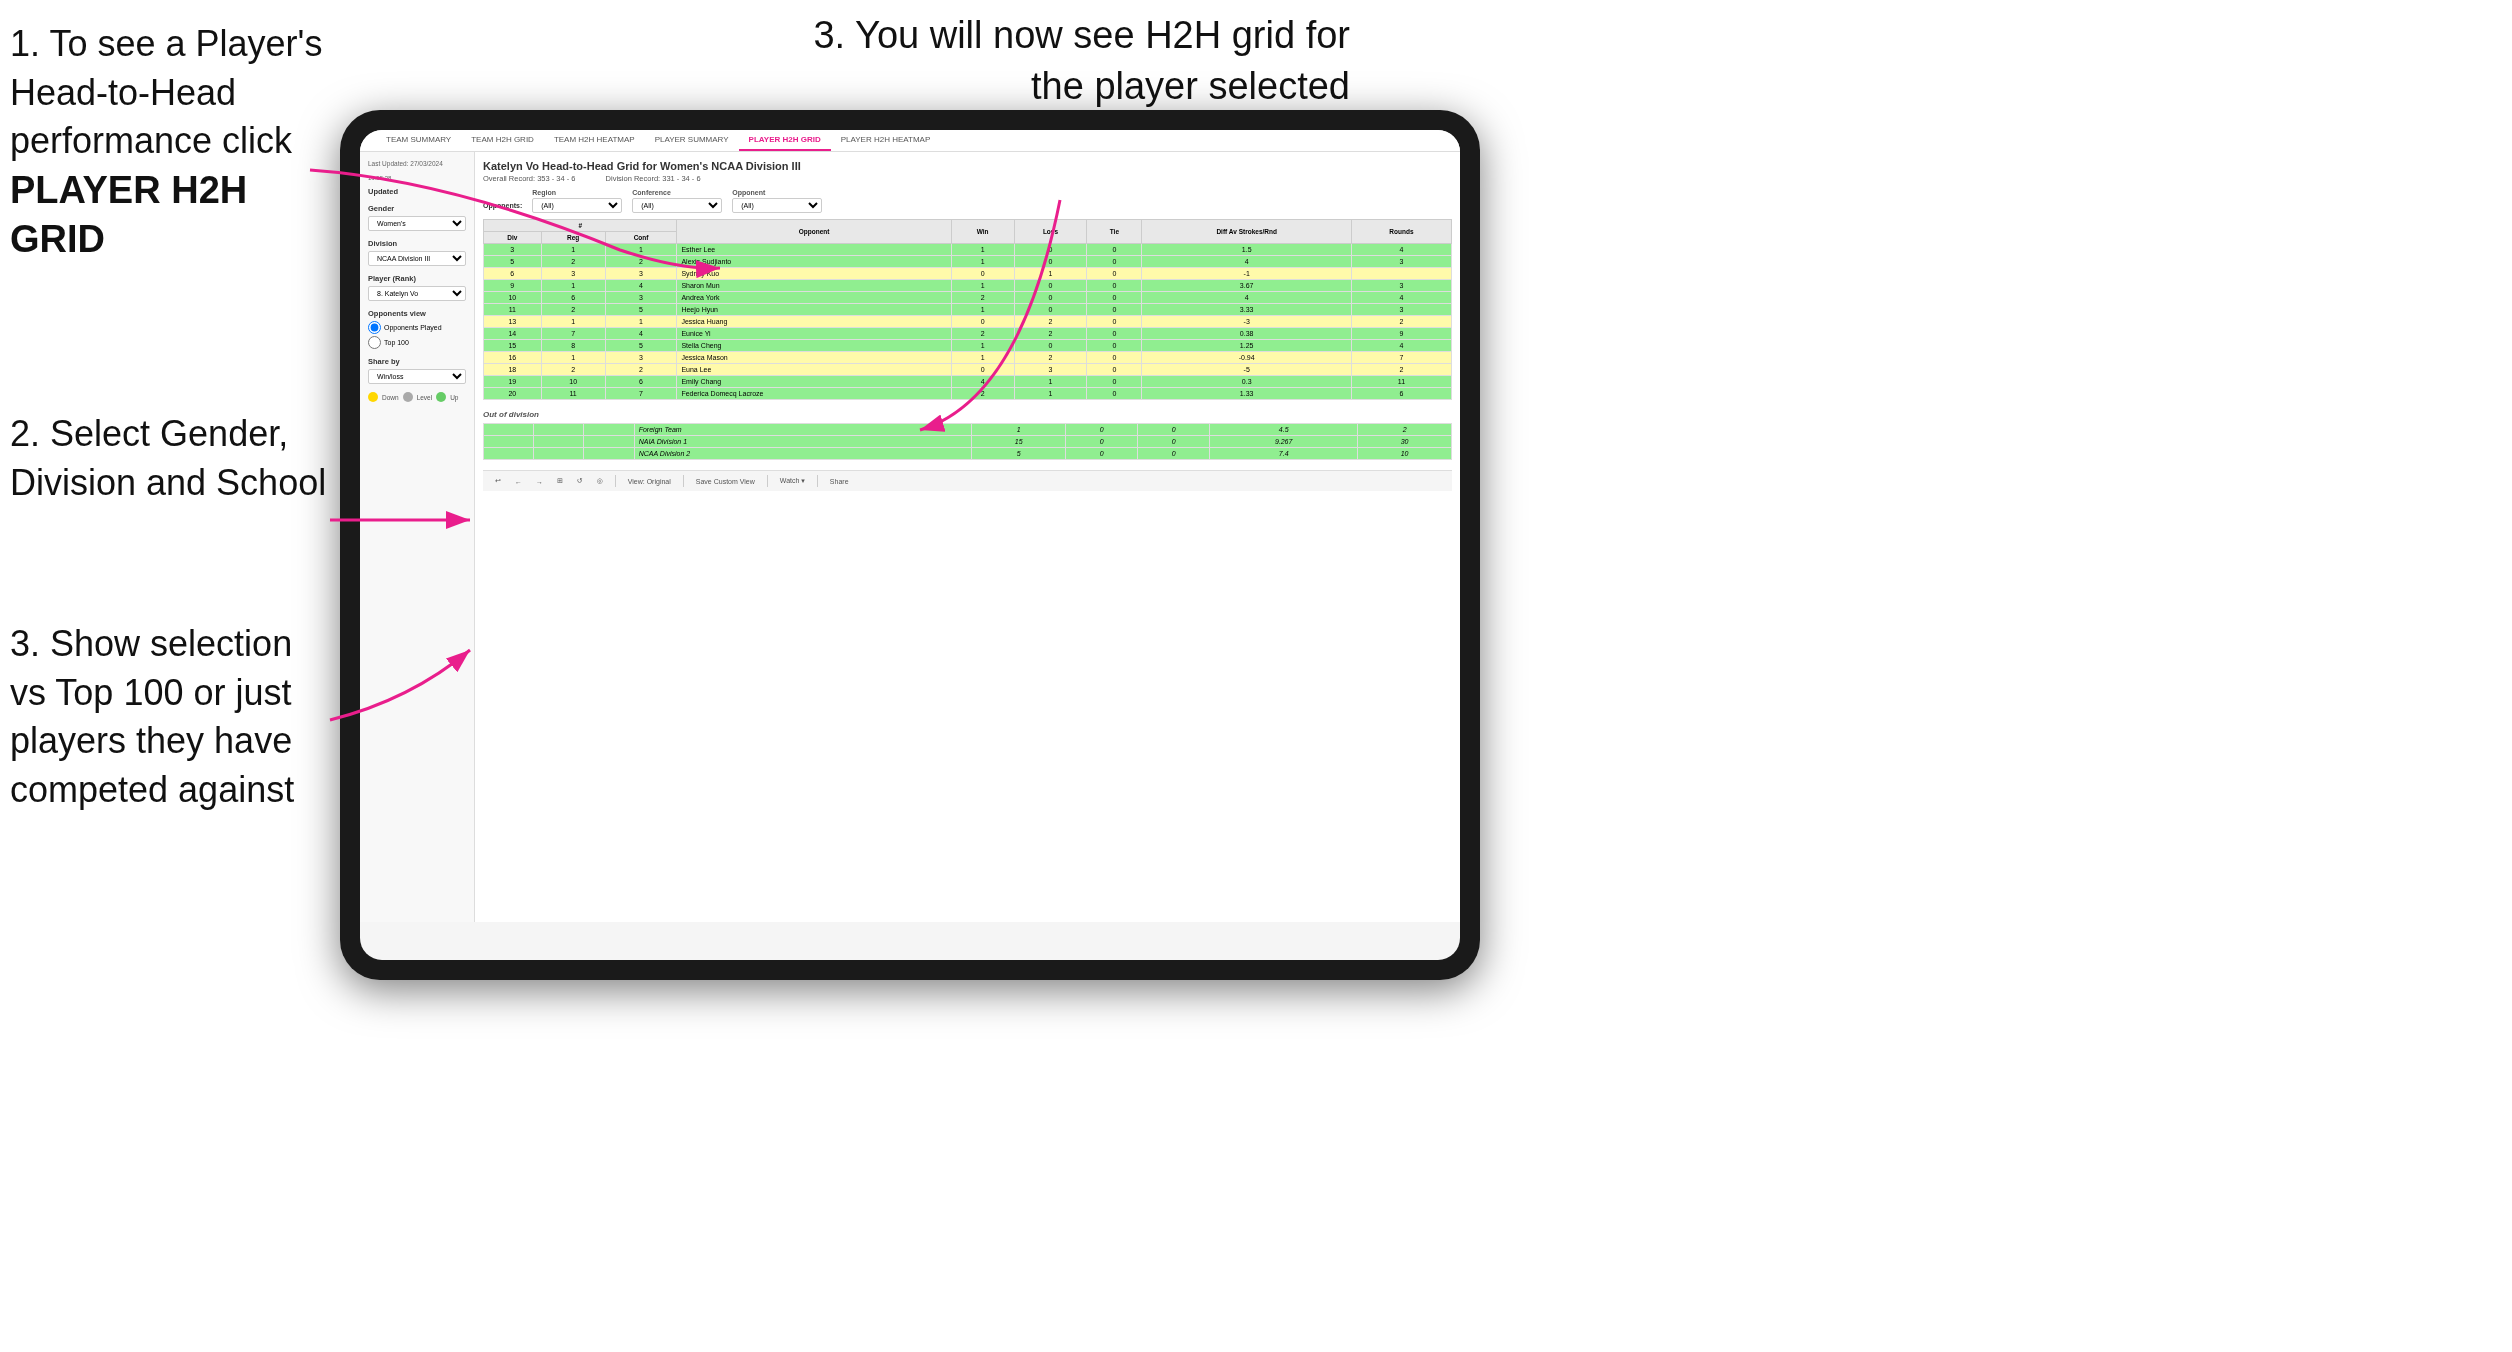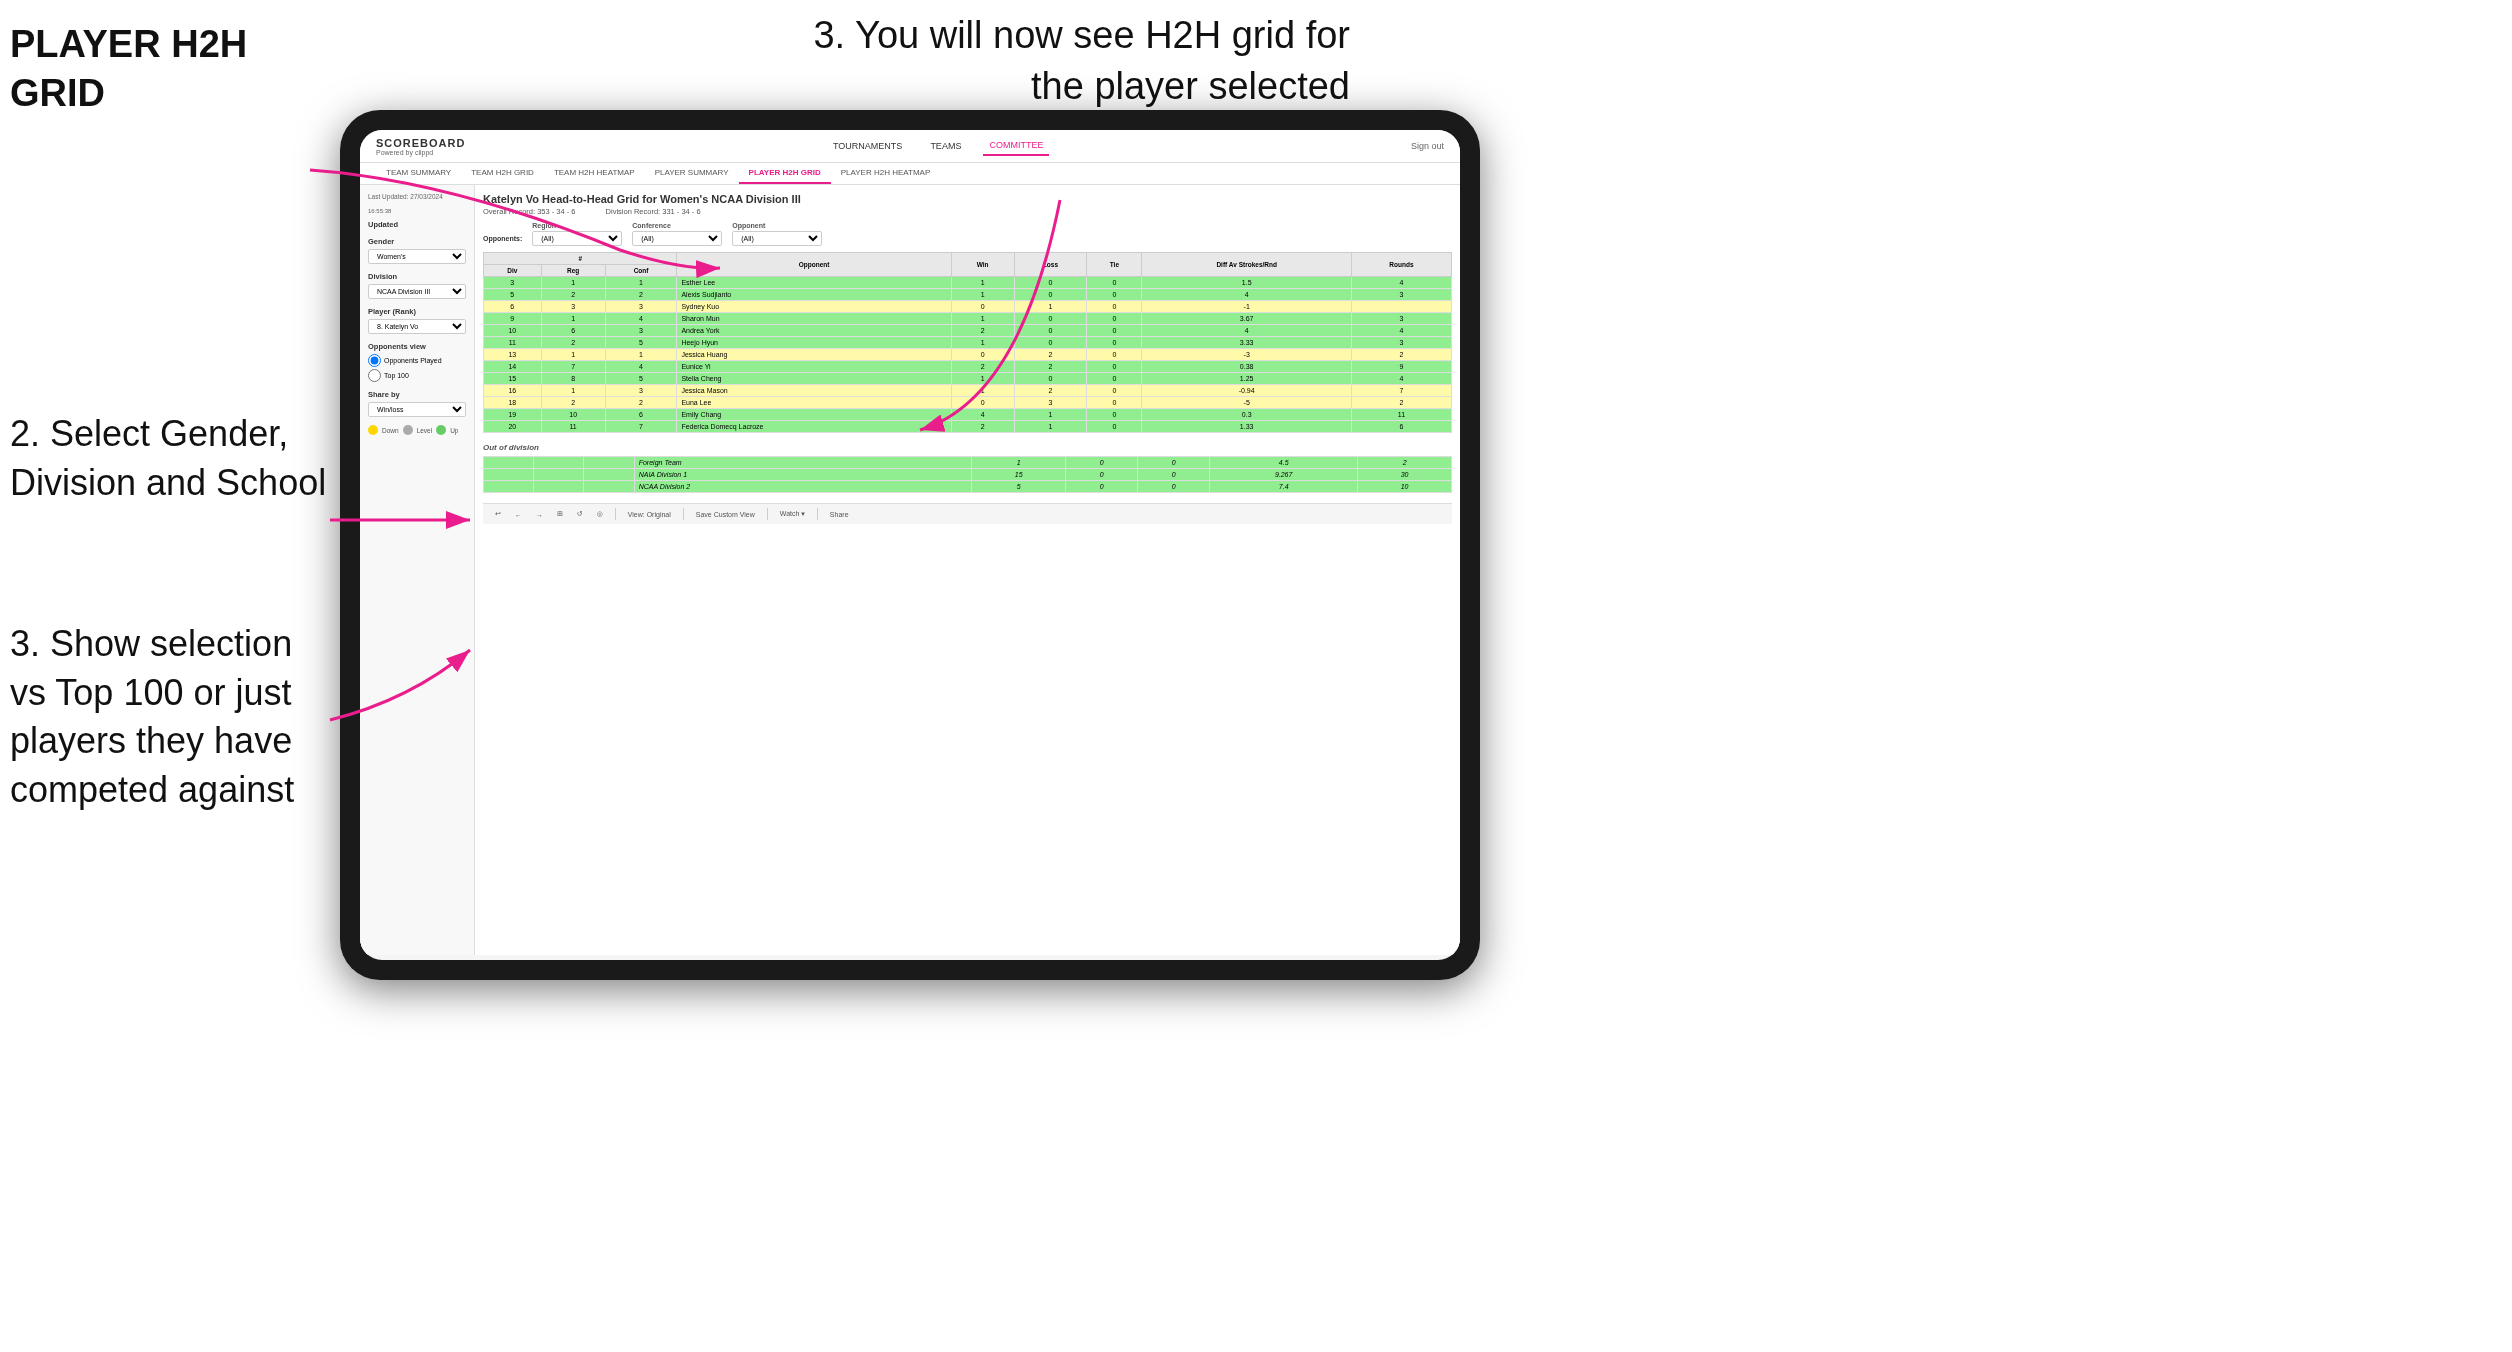--- a/index.html
+++ b/index.html
@@ -326,50 +326,39 @@
       width: 1px;
       height: 12px;
       background: #ccc;
       margin: 0 2px;
     }
   </style>
 </head>
 <body>
 
 <div class="instruction-block" style="position:absolute;top:20px;left:10px;width:330px;">
+  <p style="font-size:36px;line-height:1.35;color:#111;">1. To see a Player's Head-to-Head performance click</p>
   <p><strong style="font-size:38px;font-weight:900;">PLAYER H2H GRID</strong></p>
 </div>
 
 <div style="position:absolute;top:10px;left:770px;width:580px;text-align:right;">
   <p style="font-size:38px;line-height:1.35;color:#111;">3. You will now see H2H grid for the player selected</p>
 </div>
 
 <div style="position:absolute;top:410px;left:10px;width:320px;">
   <p style="font-size:36px;line-height:1.35;color:#111;">2. Select Gender, Division and School</p>
 </div>
 
 <div style="position:absolute;top:620px;left:10px;width:320px;">
   <p style="font-size:36px;line-height:1.35;color:#111;">3. Show selection vs Top 100 or just players they have competed against</p>
 </div>
 
 <div class="ipad">
   <div class="ipad-screen">
 
-    <div class="nav-top">
-      <div class="nav-logo">
-        <span class="logo-text">SCOREBOARD</span>
-        <span class="logo-sub">Powered by clippd</span>
-      </div>
-      <div class="nav-links">
-        <span class="nav-link">TOURNAMENTS</span>
-        <span class="nav-link">TEAMS</span>
-        <span class="nav-link active">COMMITTEE</span>
-      </div>
-      <div class="nav-right">Sign out</div>
-    </div>
 
     <div class="nav-sub">
       <span class="nav-sub-link">TEAM SUMMARY</span>
       <span class="nav-sub-link">TEAM H2H GRID</span>
       <span class="nav-sub-link">TEAM H2H HEATMAP</span>
       <span class="nav-sub-link">PLAYER SUMMARY</span>
       <span class="nav-sub-link active">PLAYER H2H GRID</span>
       <span class="nav-sub-link">PLAYER H2H HEATMAP</span>
     </div>
 

